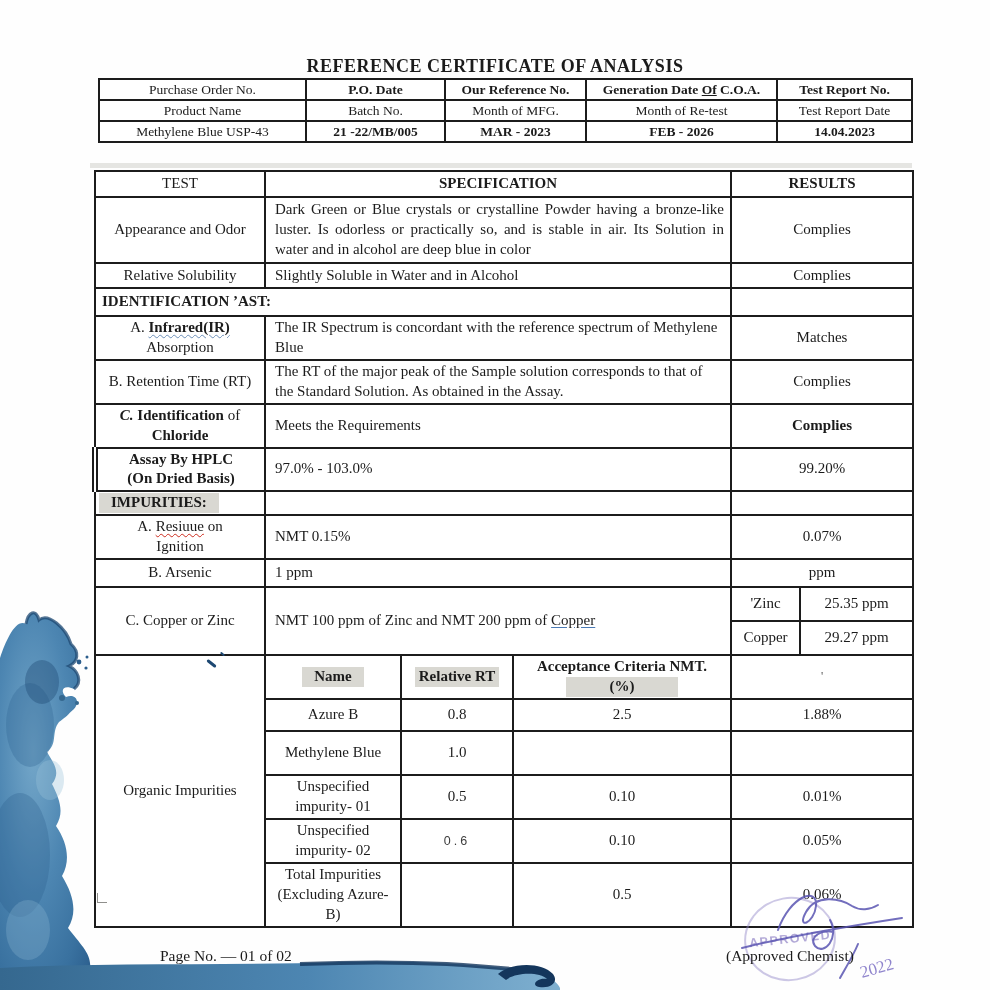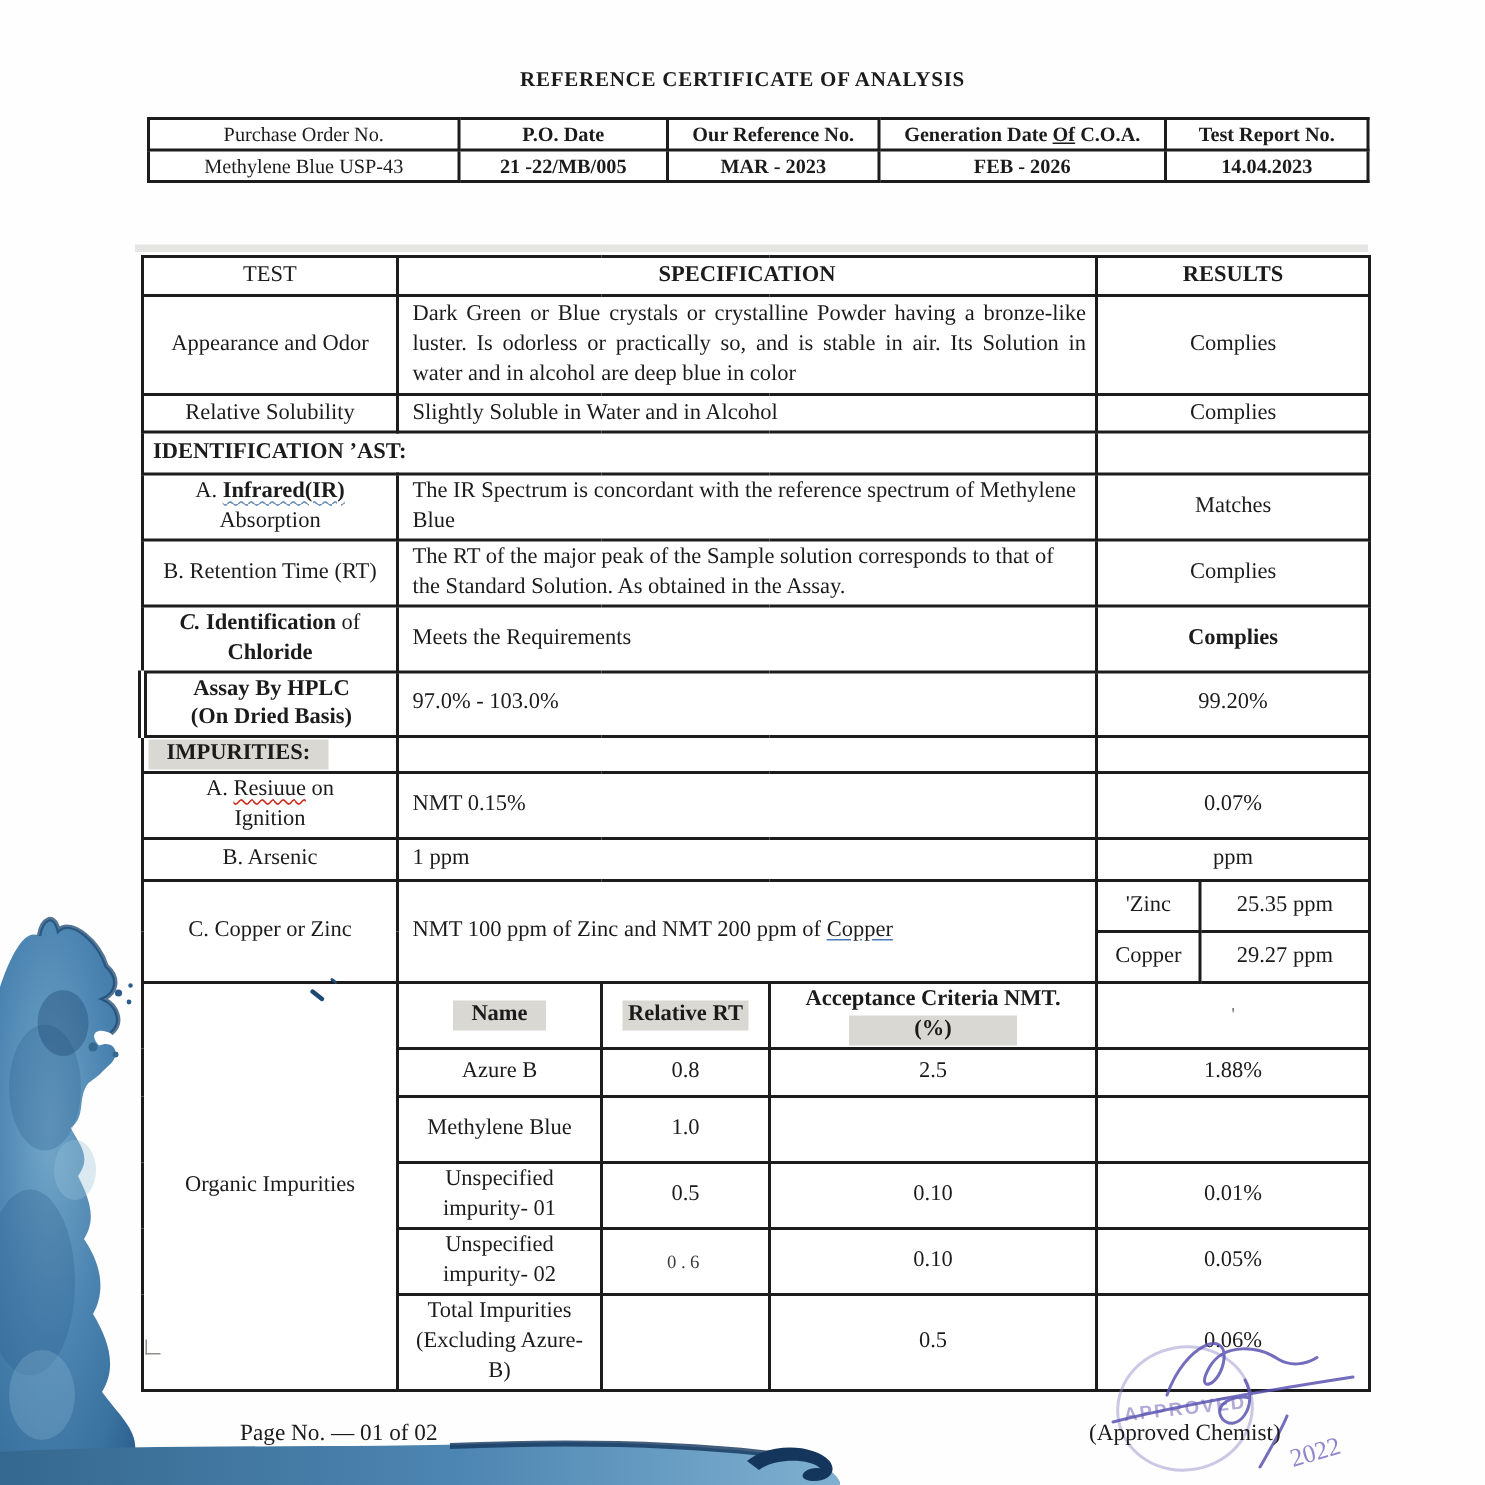--- a/index.html
+++ b/index.html
@@ -4,22 +4,22 @@
 <style>
   html,body{margin:0;padding:0;}
   body{background:#ffffff;font-family:"Liberation Serif", serif;color:#1b1b1b;}
   .canvas{position:relative;width:990px;height:990px;background:#fefefe;overflow:hidden;}
 
   
   .wc-layer{position:absolute;left:0;top:600px;z-index:1;}
   .content{position:absolute;inset:0;z-index:2;}
 
   
-  .doc-title{position:absolute;left:0;top:46px;width:100%;text-align:center;
-    font-size:14px;font-weight:bold;letter-spacing:.5px;}
+  .doc-title{position:absolute;left:0;top:56px;width:100%;text-align:center;
+    font-size:18px;font-weight:bold;letter-spacing:.5px;}
 
   
   table{border-collapse:collapse;table-layout:fixed;background:#fff;}
   td,th{border:2px solid #1c1c1c;padding:1px 6px;text-align:center;vertical-align:middle;
     overflow:hidden;}
   .hdr-table{position:absolute;left:98px;top:78px;width:813px;font-size:13.5px;}
   .hdr-table td{height:19px;padding:0 4px;}
   .main-table{position:absolute;left:92px;top:170px;width:818px;font-size:15px;}
   .main-table td{line-height:1.32;}
   .b{font-weight:bold;}
@@ -27,21 +27,21 @@
   .left{text-align:left;font-weight:bold;}
   .just{text-align:justify;padding-left:9px;padding-right:6px;}
   .spec-left{text-align:left;padding-left:9px;}
   .u-solid{text-decoration:underline;}
   .u-wavy-blue{font-weight:bold;text-decoration:underline wavy #6b8fb8;text-decoration-thickness:1px;text-underline-offset:2px;text-align:center;}
   .u-wavy-blue2{text-decoration:underline;text-decoration-color:#4a7ab5;text-underline-offset:2px;}
   .u-wavy-red{text-decoration:underline wavy #cc2b1d;text-decoration-thickness:1px;text-underline-offset:2px;}
   .hl{background:#d9d8d2;display:inline-block;padding:0 12px;}
   .hl2{background:#d9d8d2;display:inline-block;padding:0 8px;min-width:96px;}
   .thickleft{border-left:6px double #1c1c1c;}
-  .typed{font-family:Liberation Serif, serif;font-size:12.5px;letter-spacing:3px;color:#3d3d3d;}
+  .typed{font-family:Liberation Sans, sans-serif;font-size:12.5px;letter-spacing:3px;color:#3d3d3d;}
   .tiny-mark{font-size:12px;color:#555;}
 
   .scan-streak{position:absolute;left:90px;top:163px;width:822px;height:5px;
     background:#cfcfca;opacity:.55;z-index:2;}
   .corner-l{position:absolute;left:97px;top:893px;width:9px;height:9px;
     border-left:1.5px solid #8f8f8c;border-bottom:1.5px solid #8f8f8c;z-index:3;}
   .speck1{position:absolute;left:206px;top:662px;width:11px;height:3px;background:#1d4872;
     transform:rotate(38deg);border-radius:2px;z-index:3;}
   .speck2{position:absolute;left:220px;top:653px;width:5px;height:2px;background:#1d4872;
     transform:rotate(38deg);border-radius:2px;z-index:3;}
@@ -119,20 +119,27 @@
         </colgroup>
       <tbody>
           <tr>
         <td>Purchase Order No.</td>
         <td class="b">P.O. Date</td>
         <td class="b">Our Reference No.</td>
         <td class="b"><span>Generation Date </span><span class="u-solid">Of</span><span> C.O.A.</span></td>
         <td class="b">Test Report No.</td>
       </tr>
       <tr>
+        <td>Product Name</td>
+        <td>Batch No.</td>
+        <td>Month of MFG.</td>
+        <td>Month of Re-test</td>
+        <td>Test Report Date</td>
+      </tr>
+      <tr>
         <td>Methylene Blue USP-43</td>
         <td class="b">21 -22/MB/005</td>
         <td class="b">MAR - 2023</td>
         <td class="b">FEB - 2026</td>
         <td class="b">14.04.2023</td>
       </tr>
     </tbody>
       </table>
 
     <div class="scan-streak"></div>

